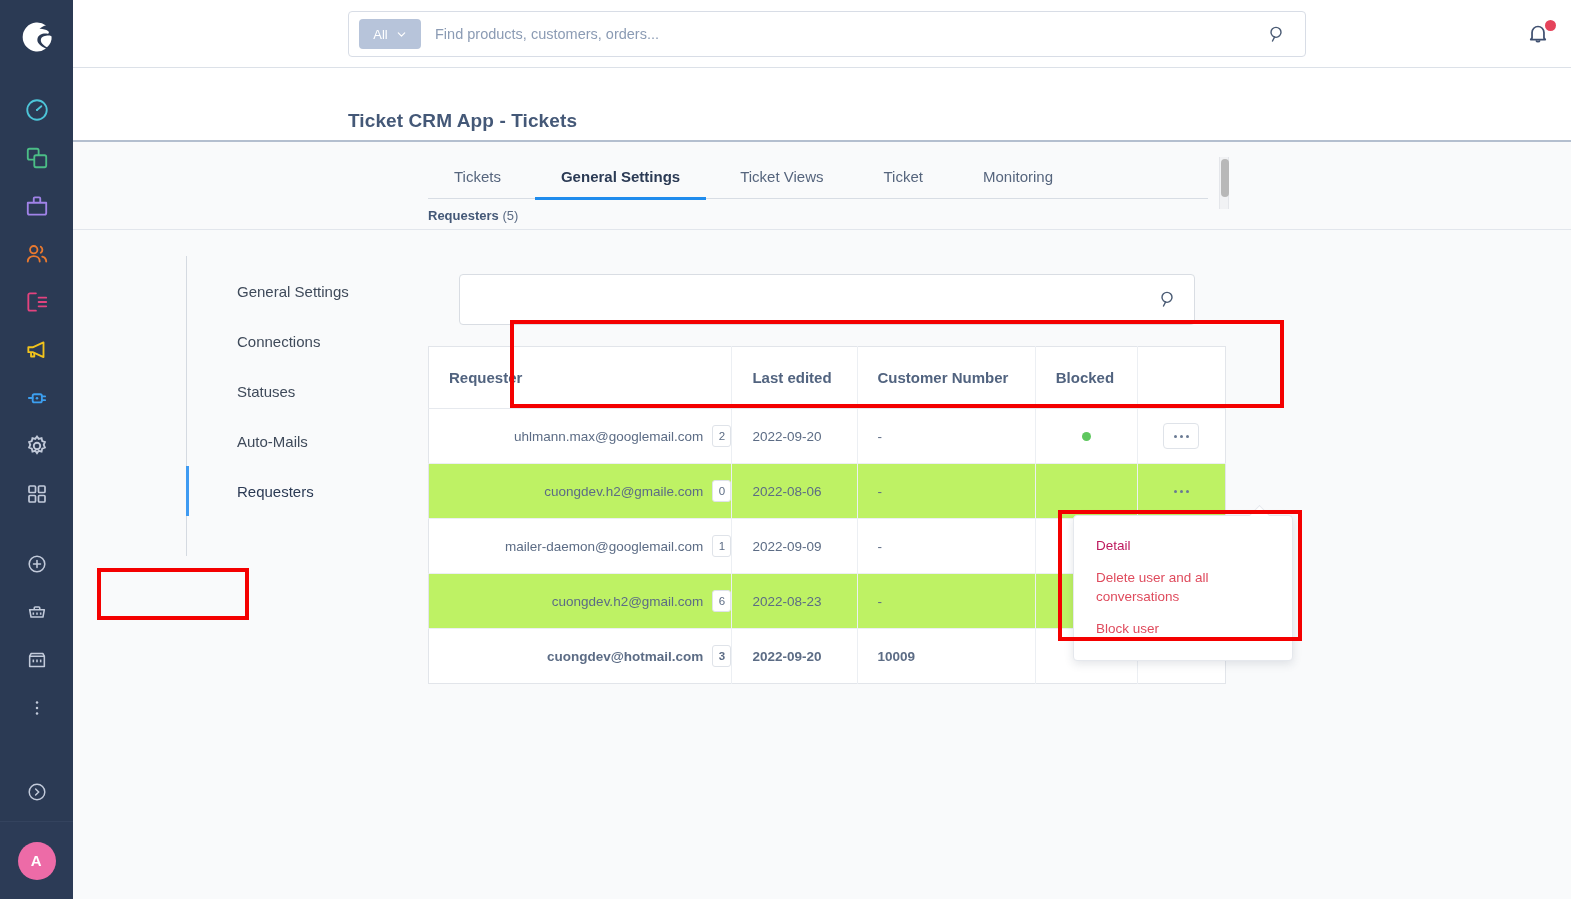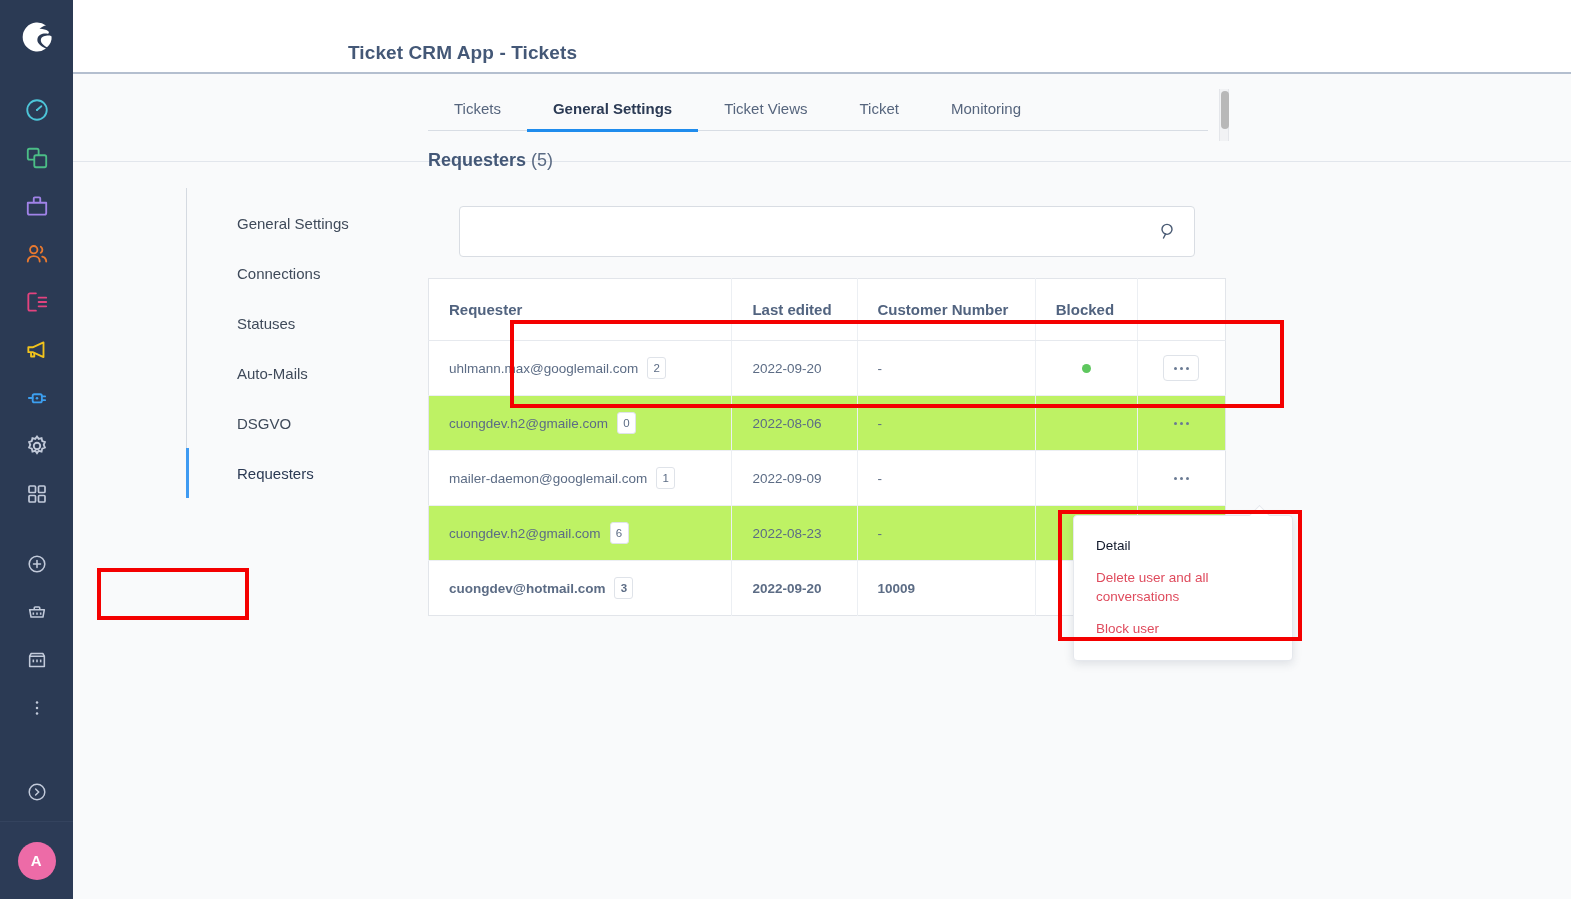--- a/index.html
+++ b/index.html
@@ -93,21 +93,21 @@
     margin-top: 33px;
   }
 
   .tabsection {
     background: #f9fafb;
     position: relative; height: 88px;
     border-bottom: 1px solid #e2e6ec;
   }
   .tabs {
     position: absolute; left: 355px; top: 26px;
-    display: flex; align-items: flex-end; gap: 0;
+    display: flex; align-items: flex-end; gap: 8px;
     border-bottom: 1px solid #d8dde4;
     width: 780px;
   }
   .tab {
     padding: 0 26px 13px 26px; font-size: 15px; color: #56657d;
     cursor: pointer; position: relative; white-space: nowrap;
   }
   .tab.active { color: #2b3a54; font-weight: 600; }
   .tab.active:after {
     content: ""; position: absolute; left: 0; right: 0; bottom: -2px;
@@ -116,22 +116,22 @@
   .tab-scroll {
     position: absolute; left: 1146px; top: 15px;
     width: 10px; height: 52px; background: #f1f2f4;
     border-left: 1px solid #e4e6ea; border-right: 1px solid #e4e6ea;
   }
   .tab-scroll-thumb {
     position: absolute; left: 1px; top: 2px;
     width: 8px; height: 38px; background: #b8b8b8; border-radius: 4px;
   }
   .subtitle {
-    position: absolute; left: 355px; top: 76px;
-    font-size: 18px; color: #445877; text-align: center;
+    position: absolute; left: 355px; top: 66px;
+    font-size: 13px; color: #445877; text-align: center;
   }
   .subtitle b { font-weight: 700; }
   .subtitle span { font-weight: 400; color: #5b6b84; }
 
   
   .body {
     display: flex; background: #f9fafb; height: 618px;
   }
   .leftnav {
     width: 355px; flex: 0 0 355px; padding-top: 36px;
@@ -206,21 +206,21 @@
   .table td:last-child { border-right: none; }
   .table tr.odd td { background: #fff; }
   .table tr.even td { background: #bef264; }
   .table tr:last-child td { border-bottom: none; font-weight: bold; }
   .col-req { width: 303px; }
   .col-edit { width: 125px; }
   .col-cust { width: 178px; }
   .col-blk { width: 102px; }
   .col-act { width: 88px; }
 
-  .req-cell { display: flex; align-items: center; gap: 9px; }
+  .req-cell { display: flex; align-items: center; gap: 9px; justify-content: flex-end; }
   .badge {
     min-width: 19px; height: 22px; padding: 0 5px;
     border: 1px solid #dfe3e9; border-radius: 3px; background: #fff;
     font-size: 11.5px; color: #5c6c85;
     display: inline-flex; align-items: center; justify-content: center;
   }
   .dot-green {
     width: 9px; height: 9px; border-radius: 50%; background: #5ec75e;
     display: inline-block;
   }
@@ -242,21 +242,21 @@
     padding: 14px 0 16px 0; z-index: 30;
   }
   .popup:before {
     content: ""; position: absolute; left: 178px; top: -8px;
     width: 14px; height: 14px; background: #fff;
     border-left: 1px solid #e5e8ed; border-top: 1px solid #e5e8ed;
     transform: rotate(45deg);
   }
   .popup-item {
     padding: 6px 22px; font-size: 13.5px; line-height: 1.45;
-    color: #0f172a; cursor: pointer;
+    color: #be185d; cursor: pointer;
   }
   .popup-item.danger { color: #df4b5d; }
   .annot-popup {
     position: absolute; left: 985px; top: 510px;
     width: 244px; height: 131px;
     border: 4px solid #f40000; pointer-events: none; z-index: 45;
   }
 
   svg { display: block; }
 </style>
@@ -412,20 +412,49 @@
       </span>
     </div>
 
     <div class="rail-footer">
       <div class="avatar">A</div>
     </div>
   </div>
 
   <div class="content">
 
+    <div class="topbar">
+      <div class="global-search">
+        <div class="gs-scope">
+          <span>All</span>
+          <span>
+            <svg width="11" height="11" viewBox="0 0 24 24" fill="none" stroke="#ffffff" stroke-width="2.6" stroke-linecap="round" stroke-linejoin="round">
+              <path d="M5 8.5 L12 15.5 L19 8.5"></path>
+            </svg>
+          </span>
+        </div>
+        <input class="gs-input" type="text" placeholder="Find products, customers, orders..." style="">
+        <span class="gs-icon">
+          <svg width="20" height="20" viewBox="0 0 24 24" fill="none" stroke="#4a5b74" stroke-width="1.7" stroke-linecap="round">
+            <circle cx="10.8" cy="10" r="6"></circle>
+              <path d="M9.2 15.4 L6.6 20.4"></path>
+          </svg>
+        </span>
+      </div>
+
+      <div class="bell-wrap">
+        <span>
+          <svg width="26" height="26" viewBox="0 0 24 24" fill="none" stroke="#3f5070" stroke-width="1.6" stroke-linejoin="round">
+            <path d="M6.5 16.5 v-5 a5.5 5.5 0 0 1 11 0 v5 l1.2 1.6 h-13.4 z"></path>
+            <path d="M10.3 18.8 a1.8 1.8 0 0 0 3.4 0"></path>
+          </svg>
+        </span>
+        <span class="bell-dot"></span>
+      </div>
+    </div>
 
     <div class="titlebar">
       <div class="page-title">Ticket CRM App - Tickets</div>
     </div>
 
     <div class="tabsection">
       <div class="tabs">
         <div class="tab">Tickets</div>
         <div class="tab active">General Settings</div>
         <div class="tab">Ticket Views</div>
@@ -442,21 +471,20 @@
     </div>
 
     <div class="body">
 
       <div class="leftnav">
         <div class="leftnav-rule"></div>
         <div class="nav-item">General Settings</div>
         <div class="nav-item">Connections</div>
         <div class="nav-item">Statuses</div>
         <div class="nav-item">Auto-Mails</div>
-        <div class="nav-item">DSGVO</div>
         <div class="nav-item active">Requesters</div>
       </div>
 
       <div class="maincol">
 
         <div class="searchcard">
           <div class="searchbox">
             <input type="text" placeholder="" style="">
             <span class="sb-icon">
               <svg width="20" height="20" viewBox="0 0 24 24" fill="none" stroke="#4a5b74" stroke-width="1.7" stroke-linecap="round">

